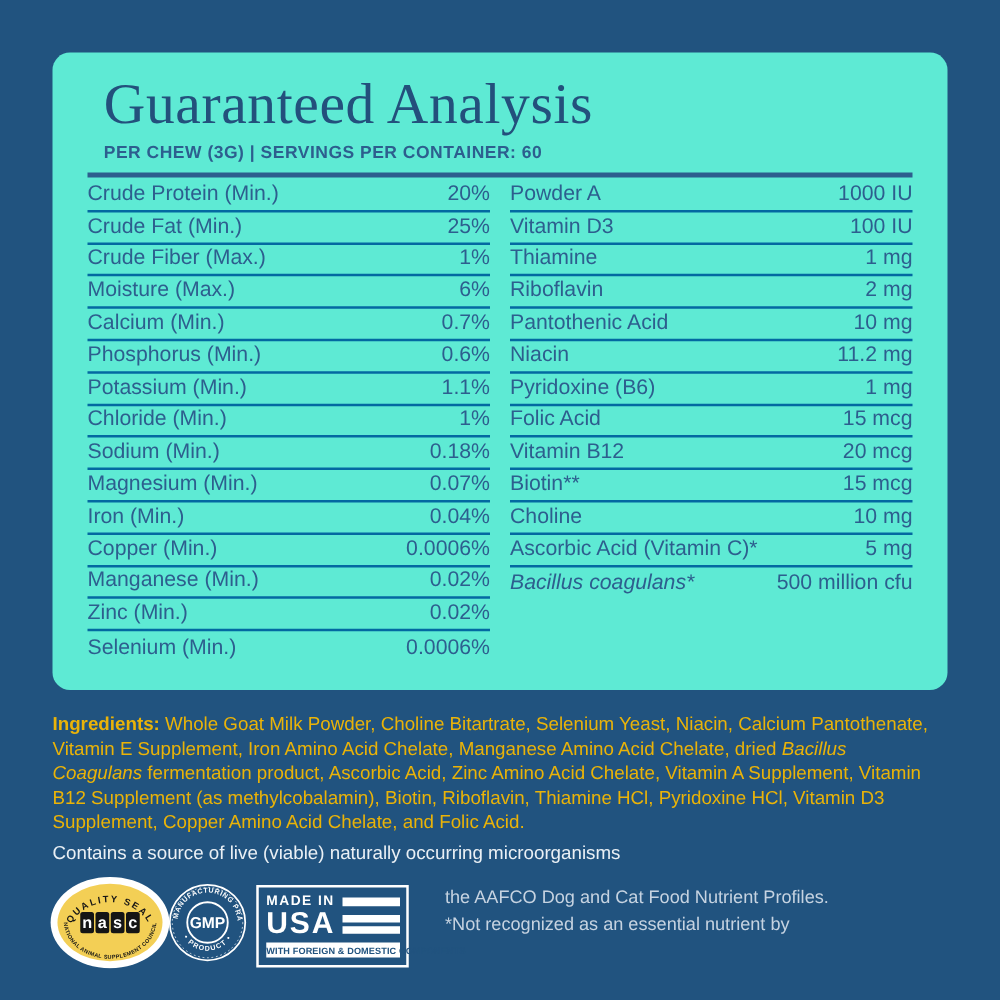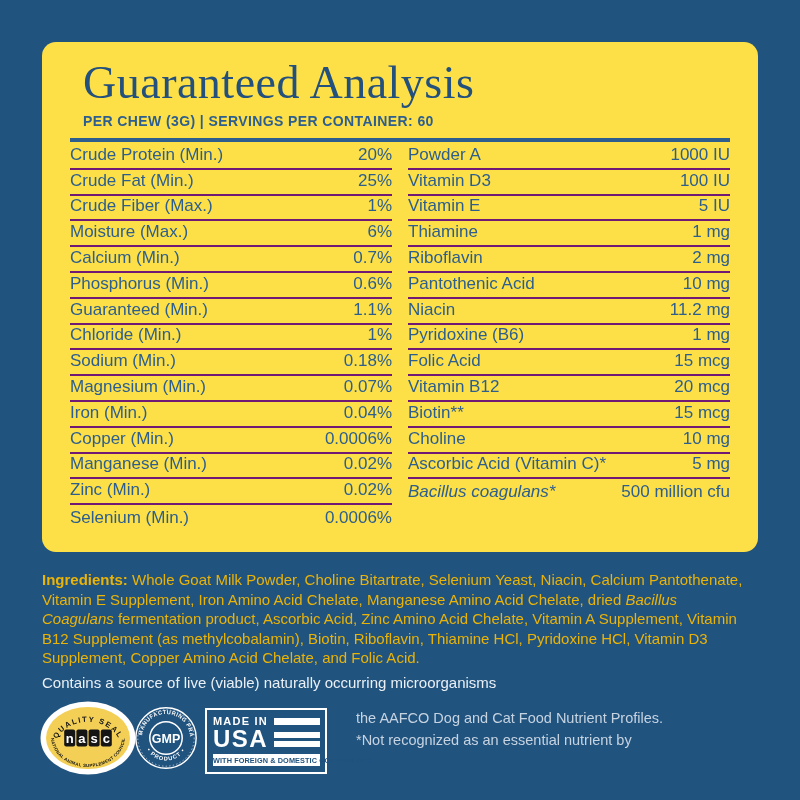--- a/index.html
+++ b/index.html
@@ -7,21 +7,21 @@
   body {
     position:relative;
     width:800px; height:800px;
     background:#21537F;
     font-family:"Liberation Sans", sans-serif;
     overflow:hidden;
   }
   .card {
     position:absolute; left:42px; top:42px;
     width:716px; height:510px;
-    background:#fde047; border-radius:14px;
+    background:#5eead4; border-radius:14px;
     padding:16px 28px 0 28px;
   }
   .title {
     margin:2px 0 0 13px;
     font-family:"Liberation Serif", serif;
     font-weight:400;
     font-size:46px; line-height:1.0;
     color:#23507C;
     letter-spacing:0.5px;
   }
@@ -30,21 +30,21 @@
     font-size:14px; font-weight:700;
     letter-spacing:0.4px;
     color:#2D5E8E;
   }
   .rule { margin-top:9px; height:4px; background:#2D5E8E; }
   .columns { display:flex; gap:16px; margin-top:2px; }
   .col { flex:1; min-width:0; }
   .row {
     display:flex; justify-content:space-between; align-items:flex-end;
     height:25.8px; padding-bottom:3px;
-    border-bottom:2px solid #701a75;
+    border-bottom:2px solid #0369a1;
     font-size:17px; color:#2D5E8E;
     white-space:nowrap;
   }
   .row.last { border-bottom:none; }
   .lbl.it { font-style:italic; }
   .val { text-align:right; }
   .ingredients {
     position:absolute; left:42px; top:570px; width:702px;
     font-size:15px; line-height:19.6px;
     color:#eab308;
@@ -112,21 +112,21 @@
         </div>
         <div class="row">
           <span class="lbl">Calcium (Min.)</span>
           <span class="val">0.7%</span>
         </div>
         <div class="row">
           <span class="lbl">Phosphorus (Min.)</span>
           <span class="val">0.6%</span>
         </div>
         <div class="row">
-          <span class="lbl">Guaranteed (Min.)</span>
+          <span class="lbl">Potassium (Min.)</span>
           <span class="val">1.1%</span>
         </div>
         <div class="row">
           <span class="lbl">Chloride (Min.)</span>
           <span class="val">1%</span>
         </div>
         <div class="row">
           <span class="lbl">Sodium (Min.)</span>
           <span class="val">0.18%</span>
         </div>
@@ -156,24 +156,20 @@
         </div>
       </div>
     <div class="col" id="col-right">
         <div class="row">
           <span class="lbl">Powder A</span>
           <span class="val">1000 IU</span>
         </div>
         <div class="row">
           <span class="lbl">Vitamin D3</span>
           <span class="val">100 IU</span>
-        </div>
-        <div class="row">
-          <span class="lbl">Vitamin E</span>
-          <span class="val">5 IU</span>
         </div>
         <div class="row">
           <span class="lbl">Thiamine</span>
           <span class="val">1 mg</span>
         </div>
         <div class="row">
           <span class="lbl">Riboflavin</span>
           <span class="val">2 mg</span>
         </div>
         <div class="row">

